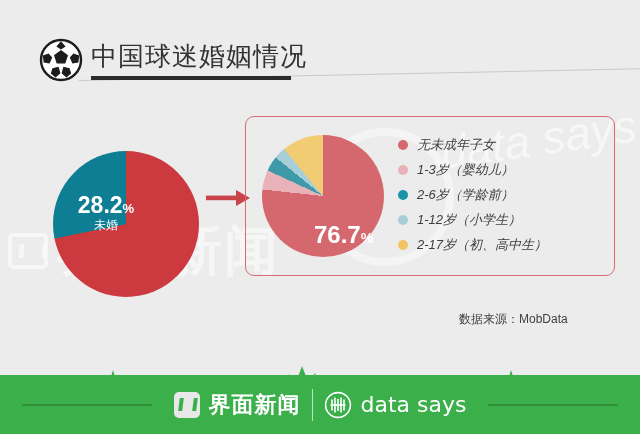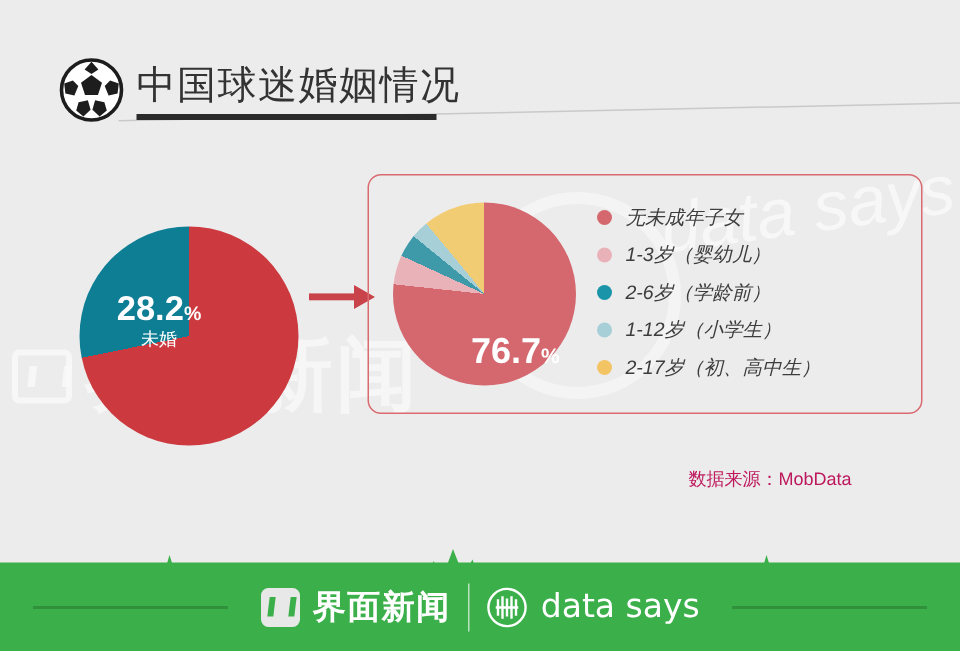--- a/index.html
+++ b/index.html
@@ -232,21 +232,21 @@
     font-size: 13px;
     color: #3d3d3d;
     white-space: nowrap;
   }
 
   
   #source {
     position: absolute;
     left: 459px; top: 311px;
     font-size: 12px;
-    color: #be185d;
+    color: #404040;
     white-space: nowrap;
   }
 
   
   #grass {
     position: absolute;
     left: 0; top: 340px;
     width: 640px; height: 54px;
   }
   #footer {

